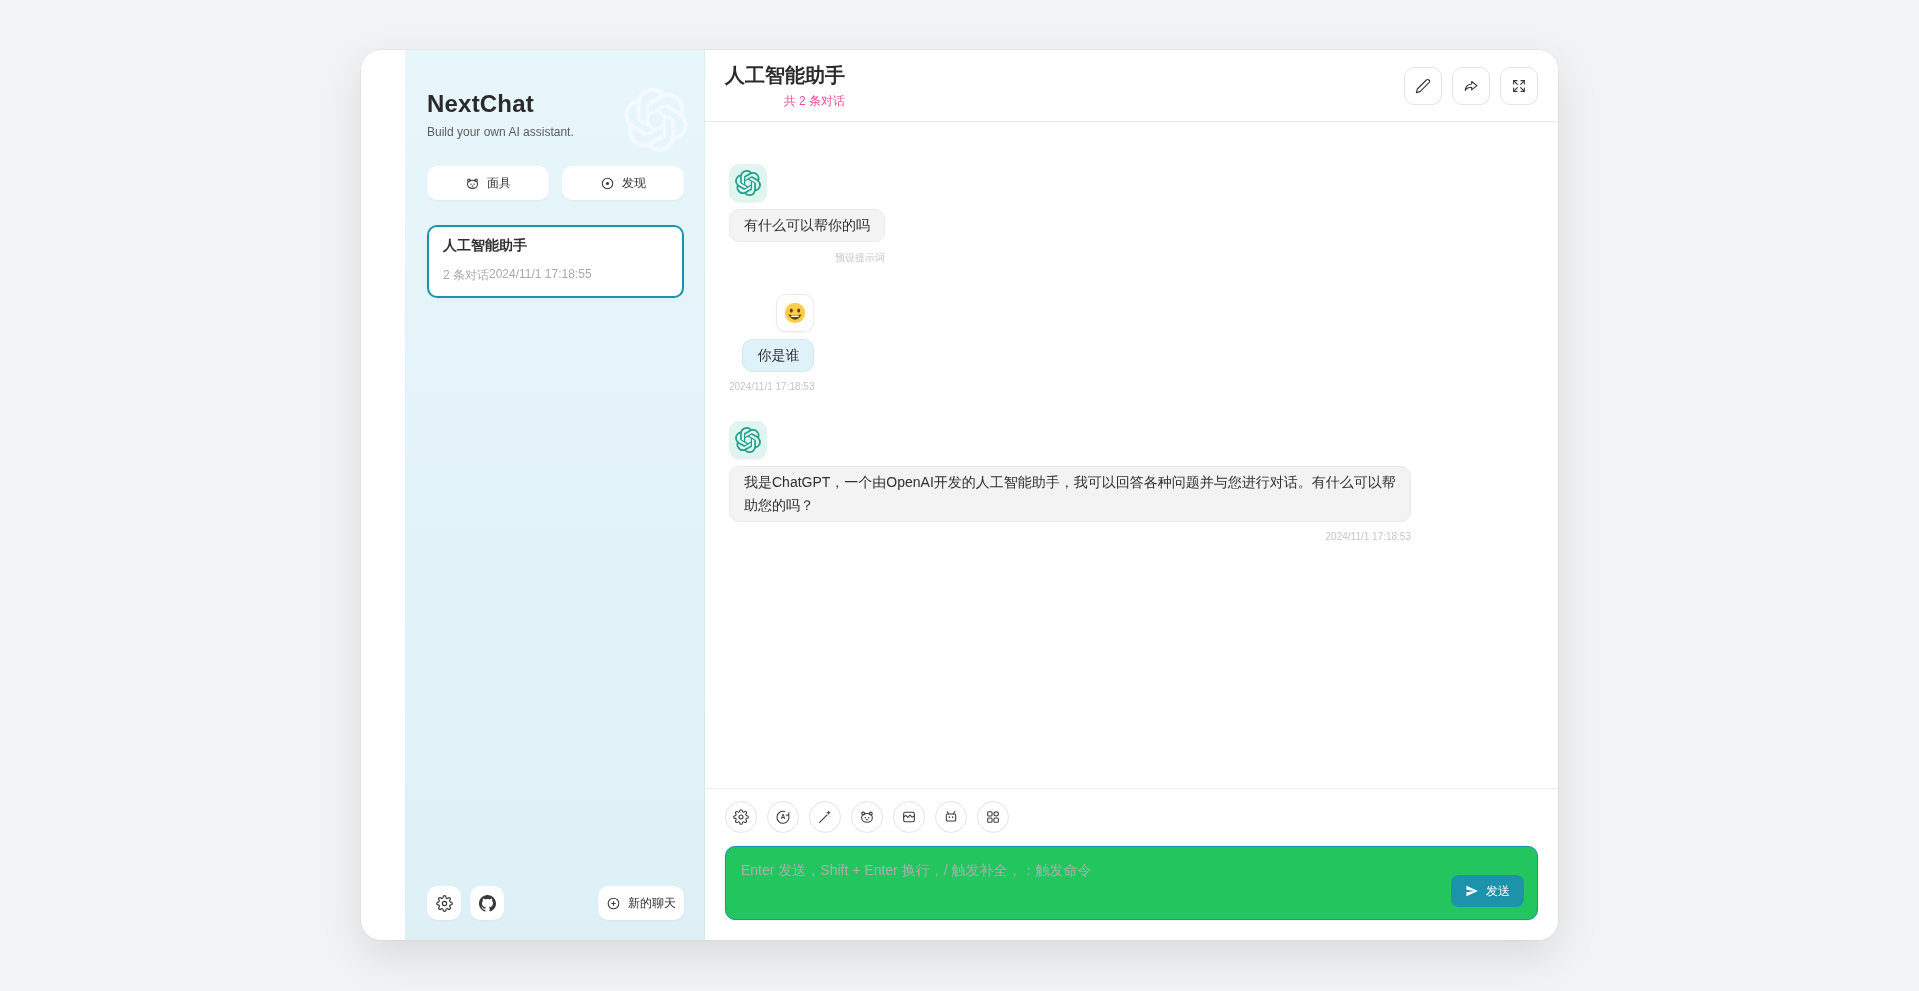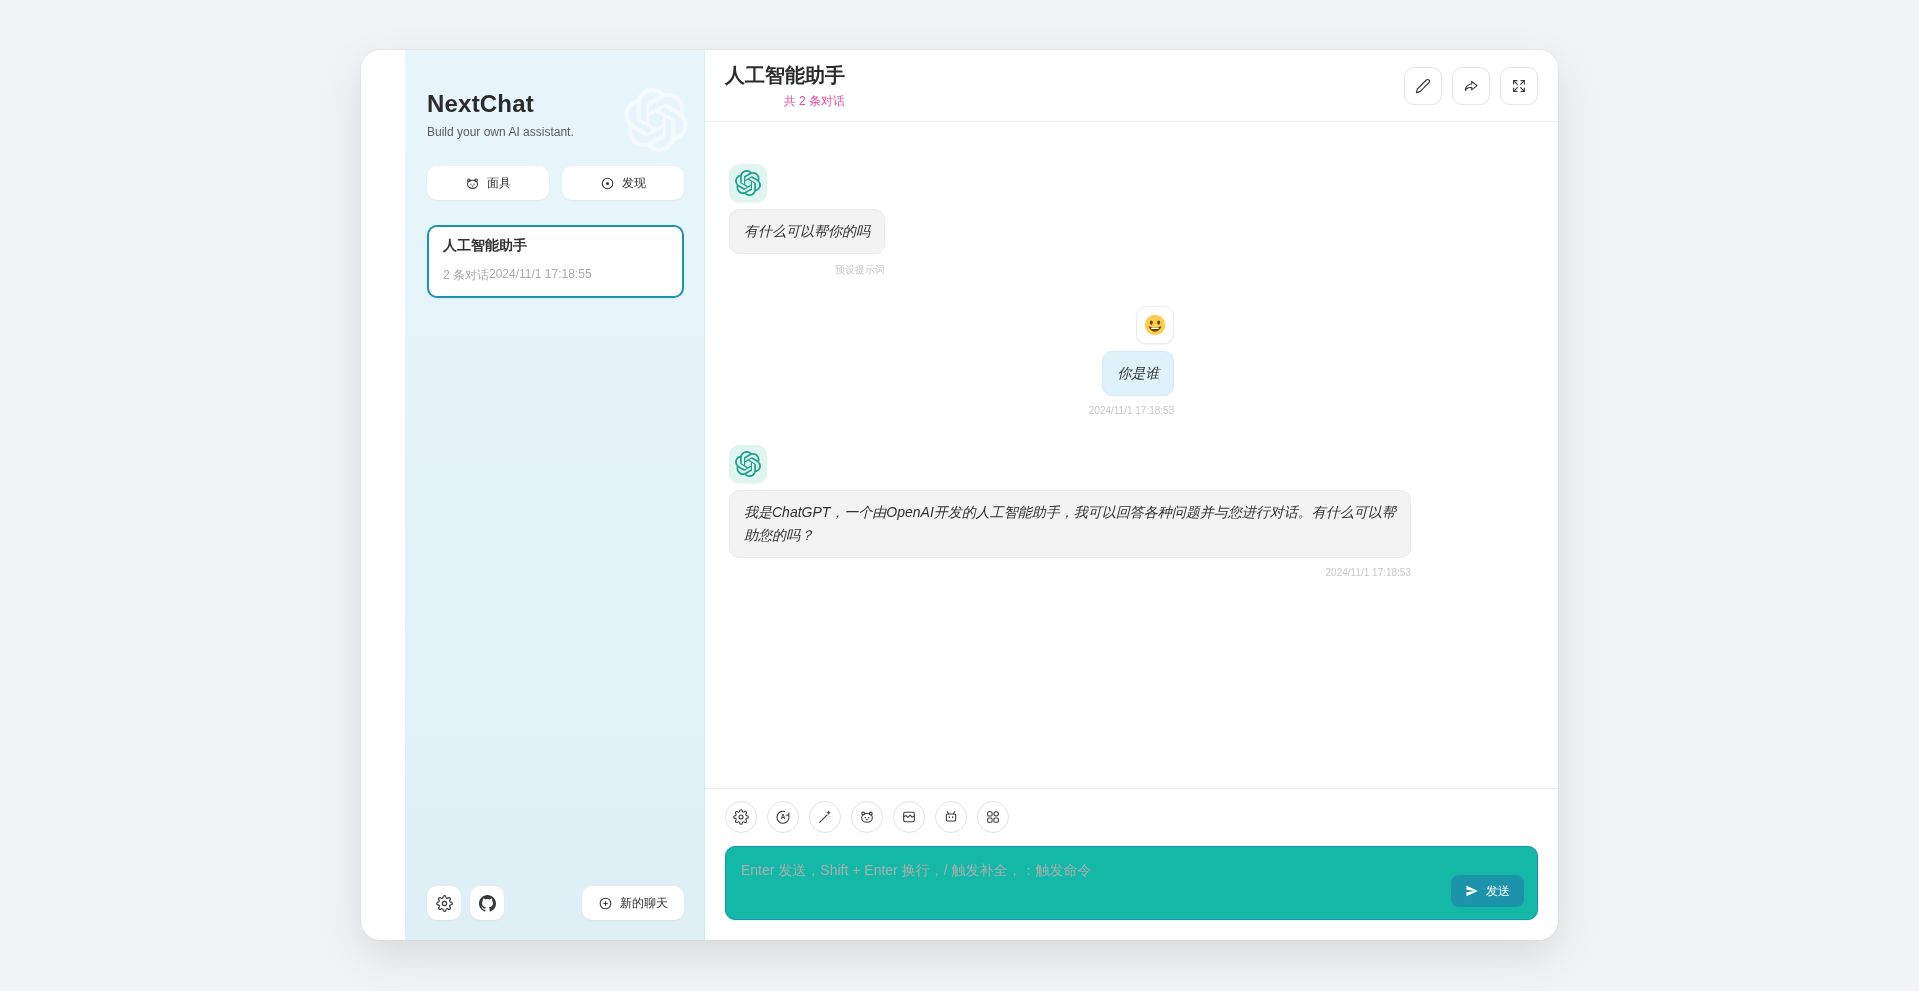--- a/index.html
+++ b/index.html
@@ -48,21 +48,21 @@
   .chat-item-meta { display:flex; margin-top:12px; font-size:12px; color:#a9a9a9; }
   .sb-footer { display:flex; align-items:center; gap:9px; }
   .sq-btn {
     width:34px; height:34px; background:#fff; border:none; border-radius:10px;
     display:flex; align-items:center; justify-content:center; cursor:pointer;
     box-shadow:0 1px 2px rgba(0,0,0,.05);
   }
   .sq-btn svg { width:17px; height:17px; }
   .new-chat-btn {
     margin-left:auto; height:34px; background:#fff; border:none; border-radius:10px;
-    padding:0 16px; display:flex; align-items:center; gap:7px; font-size:12px;
+    padding:0 8px; display:flex; align-items:center; gap:7px; font-size:12px;
     color:#303030; cursor:pointer; box-shadow:0 1px 2px rgba(0,0,0,.05); font-family:inherit;
   }
   .new-chat-btn svg { width:15px; height:15px; stroke:#3a3a3a; fill:none; stroke-width:1.7; }
   
   .main { flex:1; display:flex; flex-direction:column; background:#fff; min-width:0; }
   .chat-header {
     height:72px; flex:0 0 72px; border-bottom:1px solid #ececec;
     display:flex; align-items:center; padding:0 20px;
   }
   .hdr-titles { display:flex; flex-direction:column; gap:4px; }
@@ -70,49 +70,49 @@
   .hdr-sub { font-size:12px; color:#ec4899;text-align:right; }
   .hdr-actions { margin-left:auto; display:flex; gap:10px; }
   .hdr-btn {
     width:38px; height:38px; background:#fff; border:1px solid #e4e4e4; border-radius:10px;
     display:flex; align-items:center; justify-content:center; cursor:pointer;
   }
   .hdr-btn svg { width:16px; height:16px; stroke:#3a3a3a; fill:none; stroke-width:1.7; stroke-linecap:round; stroke-linejoin:round; }
   
   .chat-body { flex:1; padding:42px 24px 10px; overflow:hidden; }
   .msg { display:flex; flex-direction:column; margin-bottom:29px; }
-  .msg.user { align-items:center; }
+  .msg.user { align-items:flex-start; }
   .msg-inner { display:flex; flex-direction:column; max-width:682px; width:fit-content; }
   .msg.user .msg-inner { align-items:flex-end; }
   .avatar {
     width:38px; height:38px; border-radius:10px;
     display:flex; align-items:center; justify-content:center;
     box-shadow:0 1px 2px rgba(0,0,0,.06);
   }
   .avatar.bot { background:#e1f5f0; }
   .avatar.bot svg { width:26px; height:26px; fill:#1fa18d; }
   .avatar.user { background:#ffffff; border:1px solid #ececec; }
   .avatar.user svg { width:24px; height:24px; }
   .bubble {
-    margin-top:7px; border-radius:10px; padding:10px 14px;
-    font-size:14px; line-height:1.65; color:#2f2f2f; width:fit-content;font-style:italic;
+    margin-top:7px; border-radius:10px; padding:4px 14px;
+    font-size:14px; line-height:1.65; color:#2f2f2f; width:fit-content;
   }
   .bubble.bot { background:#f3f3f3; border:1px solid #eaeaea; }
   .bubble.user { background:#dff1f9; border:1px solid #d3eaf4; }
   .msg-meta { margin-top:9px; font-size:10px; color:#c7c7c7; align-self:stretch; text-align:right; }
   
   .input-panel { flex:0 0 146px; border-top:1px solid #ececec; padding:12px 20px 20px; display:flex; flex-direction:column; }
   .toolbar { display:flex; gap:10px; margin-bottom:13px; }
   .tool-btn {
     width:32px; height:32px; border-radius:50%; background:#fff; border:1px solid #e3e3e3;
     display:flex; align-items:center; justify-content:center; cursor:pointer;
   }
   .tool-btn svg { width:16px; height:16px; stroke:#3a3a3a; fill:none; stroke-width:1.6; stroke-linecap:round; stroke-linejoin:round; }
   .input-wrap {
-    position:relative; flex:1; background:#14b8a6;
+    position:relative; flex:1; background:#22c55e;
     border:1.5px solid #1d93ab; border-radius:10px;
     box-shadow:0 0 0 1px rgba(29,147,171,.08);
   }
   .chat-textarea {
     width:100%; height:100%; border:none; outline:none; resize:none; background:transparent;
     padding:13px 15px; font-size:14px; color:#303030; font-family:inherit; line-height:1.5;
   }
   .chat-textarea::placeholder { color:#aeaeae; }
   .send-btn {
     position:absolute; right:13px; bottom:12px; height:32px; padding:0 14px;

